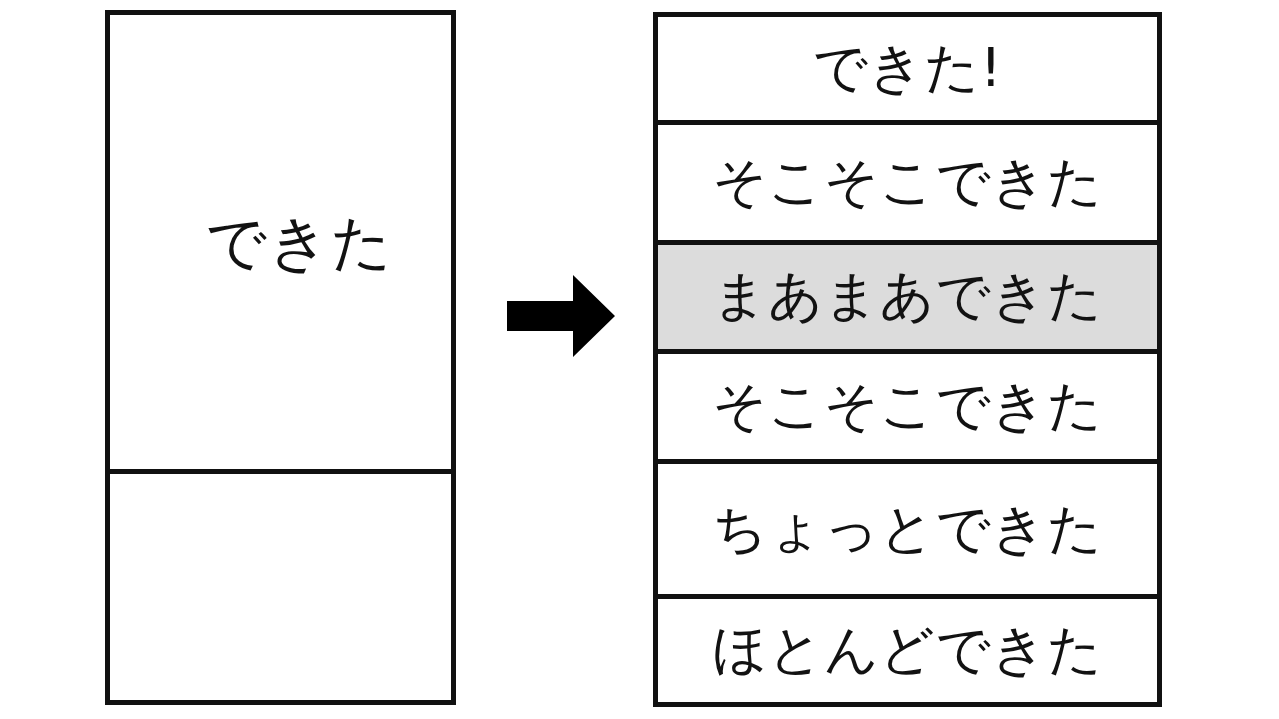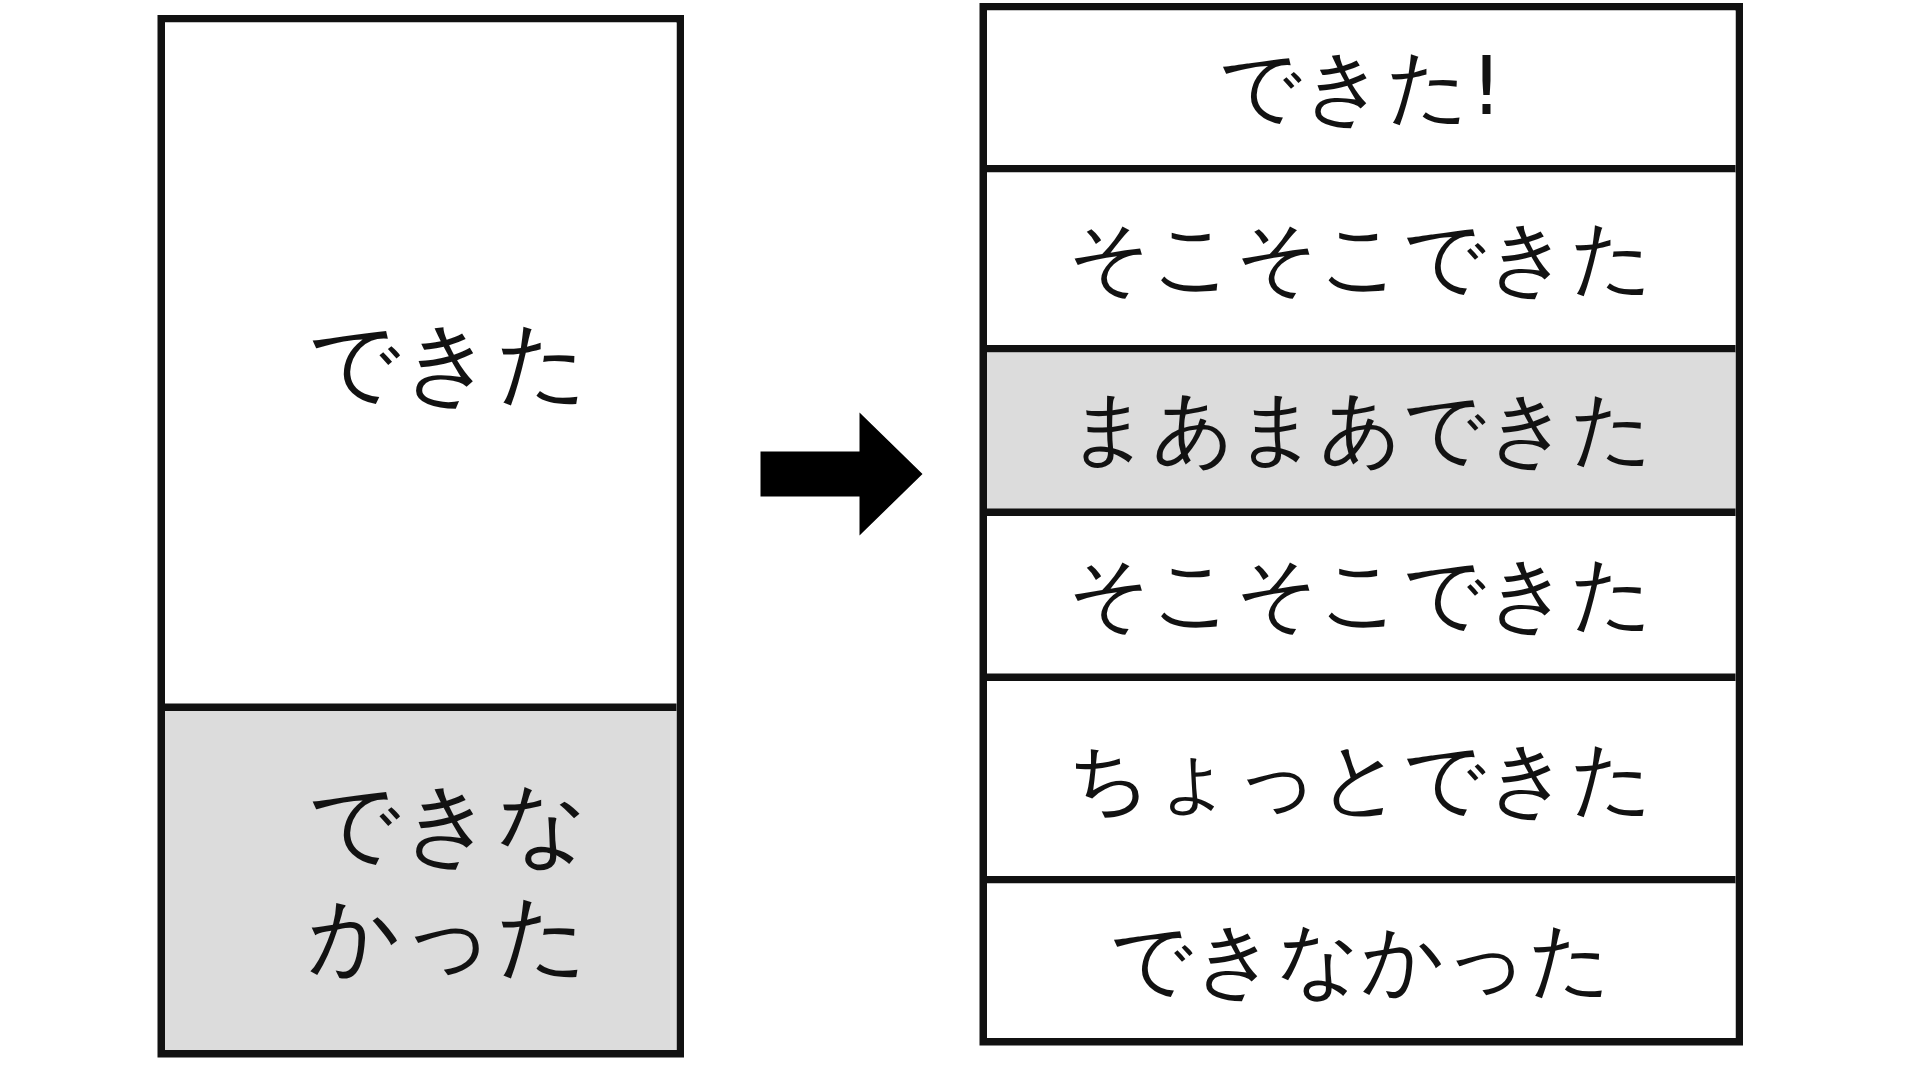--- a/index.html
+++ b/index.html
@@ -72,21 +72,21 @@
   .arrow-wrap svg {
     display: block;
     width: 124px;
     height: 96px;
   }
 
   
   .after-table {
     position: absolute;
     left: 653px;
-    top: 2px;
+    top: 12px;
     width: 509px;
     height: 695px;
     box-sizing: border-box;
     border: 5px solid #111111;
     background: #ffffff;
     display: flex;
     flex-direction: column;
   }
   .after-row {
     box-sizing: border-box;
@@ -116,32 +116,30 @@
   .after-row.h-4 { height: 139px; }
   .after-row.h-5 { height: 105px; }
 </style>
 </head>
 <body>
 
 <div id="stage">
 
   <div class="before-table">
     <div class="before-cell row-done">できた</div>
-    <div class="before-cell row-notdone">できな
-かった</div>
   </div>
 
   <div class="arrow-wrap">
     <svg viewBox="0 0 124 96" xmlns="http://www.w3.org/2000/svg" aria-hidden="true">
       <path d="M10,33 L76,33 L76,7 L118,48 L76,89 L76,63 L10,63 Z" fill="#000000"></path>
     </svg>
   </div>
 
   <div class="after-table">
     <div class="after-row h-0">できた!</div>
     <div class="after-row h-1">そこそこできた</div>
     <div class="after-row h-2 highlight">まあまあできた</div>
     <div class="after-row h-3">そこそこできた</div>
     <div class="after-row h-4">ちょっとできた</div>
-    <div class="after-row h-5">できなかった</div>
+    <div class="after-row h-5">ほとんどできた</div>
   </div>
 
 </div>
 
 </body></html>

